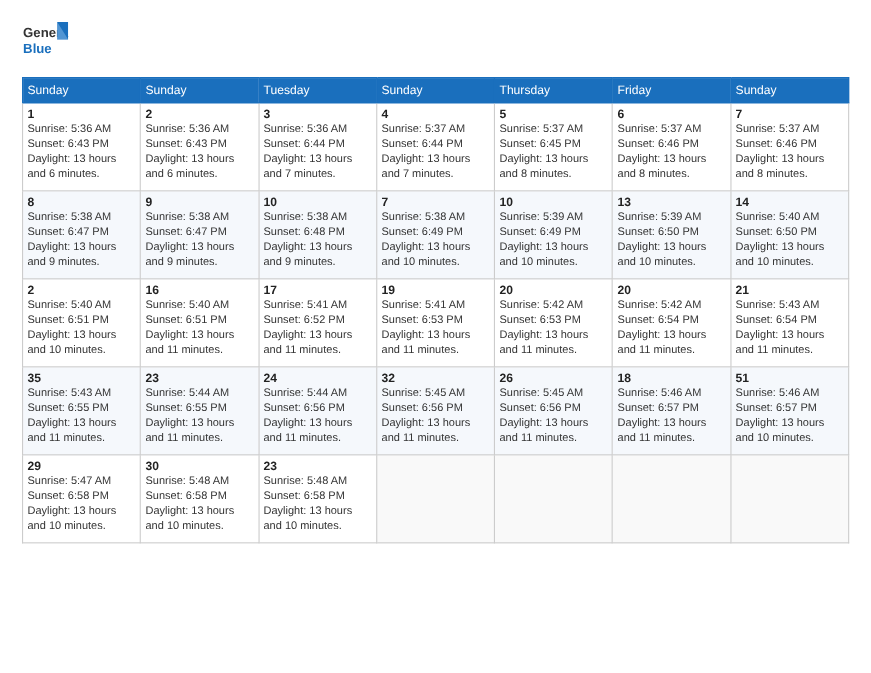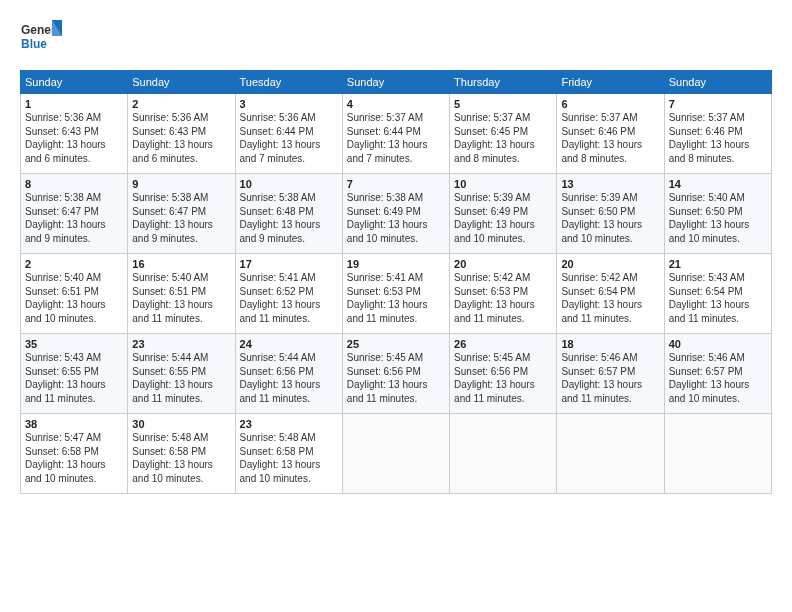--- a/index.html
+++ b/index.html
@@ -213,39 +213,39 @@
           </td>
           <td>
             <span class="day-num">23</span>
             <div class="day-info">Sunrise: 5:44 AM<br>Sunset: 6:55 PM<br>Daylight: 13 hours and 11 minutes.</div>
           </td>
           <td>
             <span class="day-num">24</span>
             <div class="day-info">Sunrise: 5:44 AM<br>Sunset: 6:56 PM<br>Daylight: 13 hours and 11 minutes.</div>
           </td>
           <td>
-            <span class="day-num">25</span>
+            <span class="day-num">32</span>
             <div class="day-info">Sunrise: 5:45 AM<br>Sunset: 6:56 PM<br>Daylight: 13 hours and 11 minutes.</div>
           </td>
           <td>
             <span class="day-num">26</span>
             <div class="day-info">Sunrise: 5:45 AM<br>Sunset: 6:56 PM<br>Daylight: 13 hours and 11 minutes.</div>
           </td>
           <td>
             <span class="day-num">18</span>
             <div class="day-info">Sunrise: 5:46 AM<br>Sunset: 6:57 PM<br>Daylight: 13 hours and 11 minutes.</div>
           </td>
           <td>
-            <span class="day-num">40</span>
+            <span class="day-num">51</span>
             <div class="day-info">Sunrise: 5:46 AM<br>Sunset: 6:57 PM<br>Daylight: 13 hours and 10 minutes.</div>
           </td>
         </tr>
         <tr>
           <td>
-            <span class="day-num">38</span>
+            <span class="day-num">29</span>
             <div class="day-info">Sunrise: 5:47 AM<br>Sunset: 6:58 PM<br>Daylight: 13 hours and 10 minutes.</div>
           </td>
           <td>
             <span class="day-num">30</span>
             <div class="day-info">Sunrise: 5:48 AM<br>Sunset: 6:58 PM<br>Daylight: 13 hours and 10 minutes.</div>
           </td>
           <td>
             <span class="day-num">23</span>
             <div class="day-info">Sunrise: 5:48 AM<br>Sunset: 6:58 PM<br>Daylight: 13 hours and 10 minutes.</div>
           </td>

